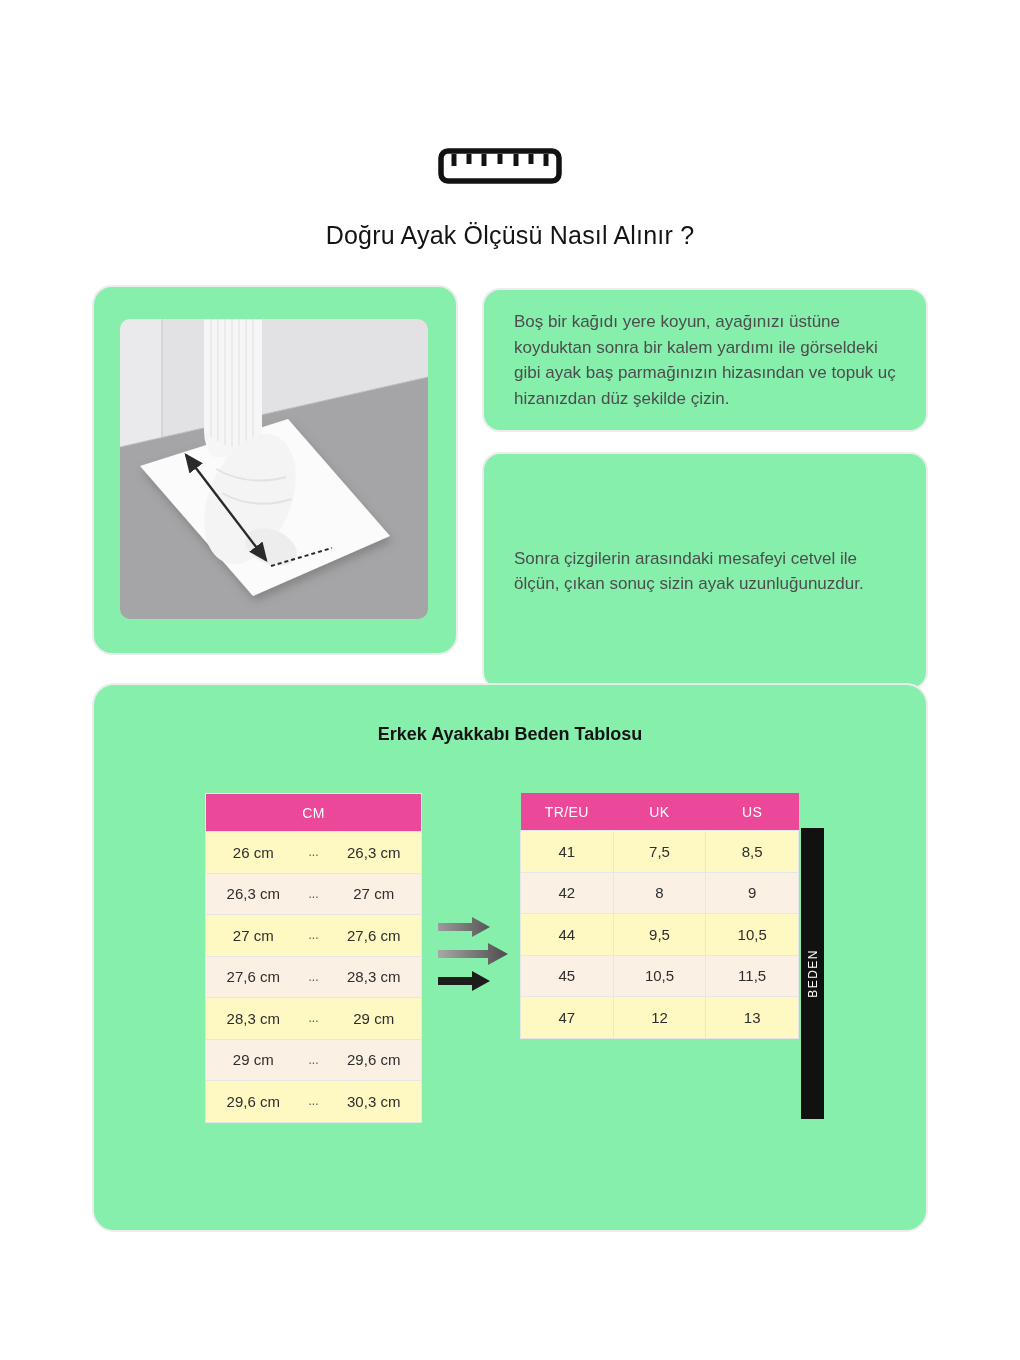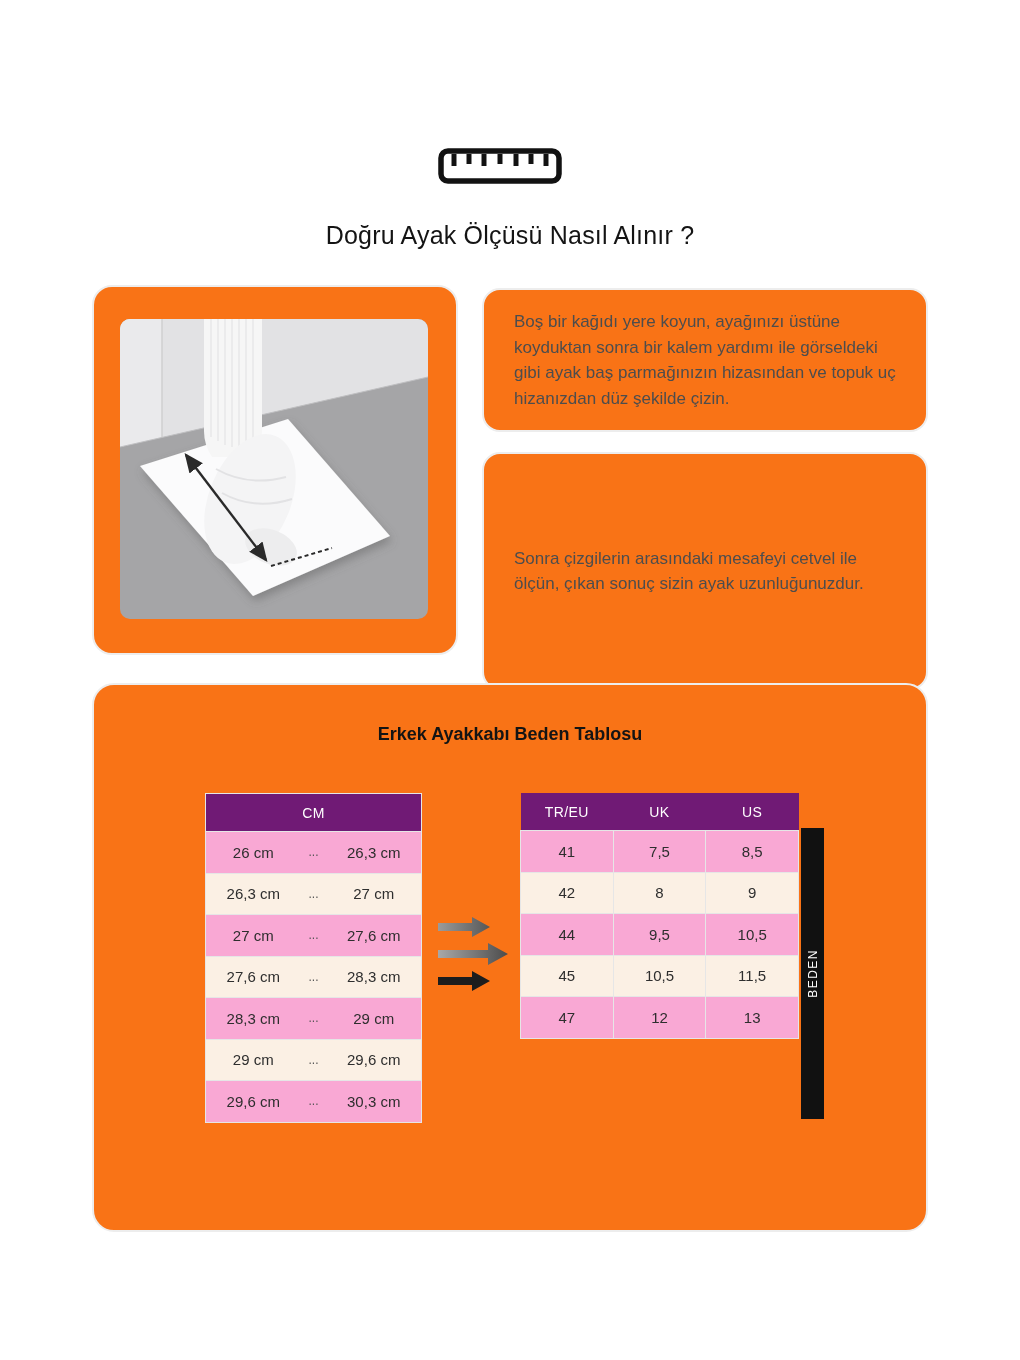--- a/index.html
+++ b/index.html
@@ -12,39 +12,39 @@
   
   #ruler-icon{left:437px;top:146px;width:126px;height:40px;}
 
   
   #main-title{left:0;top:221px;width:1020px;text-align:center;
     font-size:25px;font-weight:400;color:#141414;letter-spacing:.2px;}
   #size-title{left:92px;top:724px;width:836px;text-align:center;
     font-size:18px;font-weight:700;color:#141414;}
 
   
-  .card{border:2px solid #ededed;border-radius:20px;background:#f97316;box-sizing:border-box;}
+  .card{border:2px solid #ededed;border-radius:20px;background:#86efac;box-sizing:border-box;}
   #photo-card{left:92px;top:285px;width:366px;height:370px;}
   #photo-frame{left:26px;top:32px;width:308px;height:300px;border-radius:10px;overflow:hidden;}
   #step1-card{left:482px;top:288px;width:446px;height:144px;border-radius:18px;
     display:flex;align-items:center;padding:0 30px;}
   #step2-card{left:482px;top:452px;width:446px;height:238px;border-radius:18px;
     display:flex;align-items:center;padding:0 30px;}
   .step-text{margin:0;font-size:17px;line-height:1.5;color:#4d4d4d;}
 
   
   #size-card{left:92px;top:683px;width:836px;height:549px;border-radius:22px;}
 
   
   table{border-collapse:collapse;table-layout:fixed;}
   #cm-table{left:205px;top:793px;width:217px;}
   #size-table{left:520px;top:793px;width:279px;}
-  th{background:#701a75;color:#ffffff;height:35px;font-size:14px;font-weight:500;
+  th{background:#ec4899;color:#ffffff;height:35px;font-size:14px;font-weight:500;
      letter-spacing:.4px;text-align:center;}
-  tbody tr{height:41.5px;background:#f9a8d4;}
+  tbody tr{height:41.5px;background:#fef9c3;}
   tbody tr:nth-child(even){background:#fbf0e4;}
   td{text-align:center;font-size:15px;color:#2e2e2e;}
   #cm-table td{border-top:1px solid #e6e6e6;border-bottom:1px solid #e6e6e6;}
   #cm-table{border:1px solid #e6e6e6;}
   #cm-table col.c-val{width:44%;} #cm-table col.c-sep{width:12%;}
   #cm-table td.sep{font-size:12px;color:#555;}
   #size-table td{border:1px solid #e6e6e6;}
   #size-table th{width:33.33%;}
 
   

